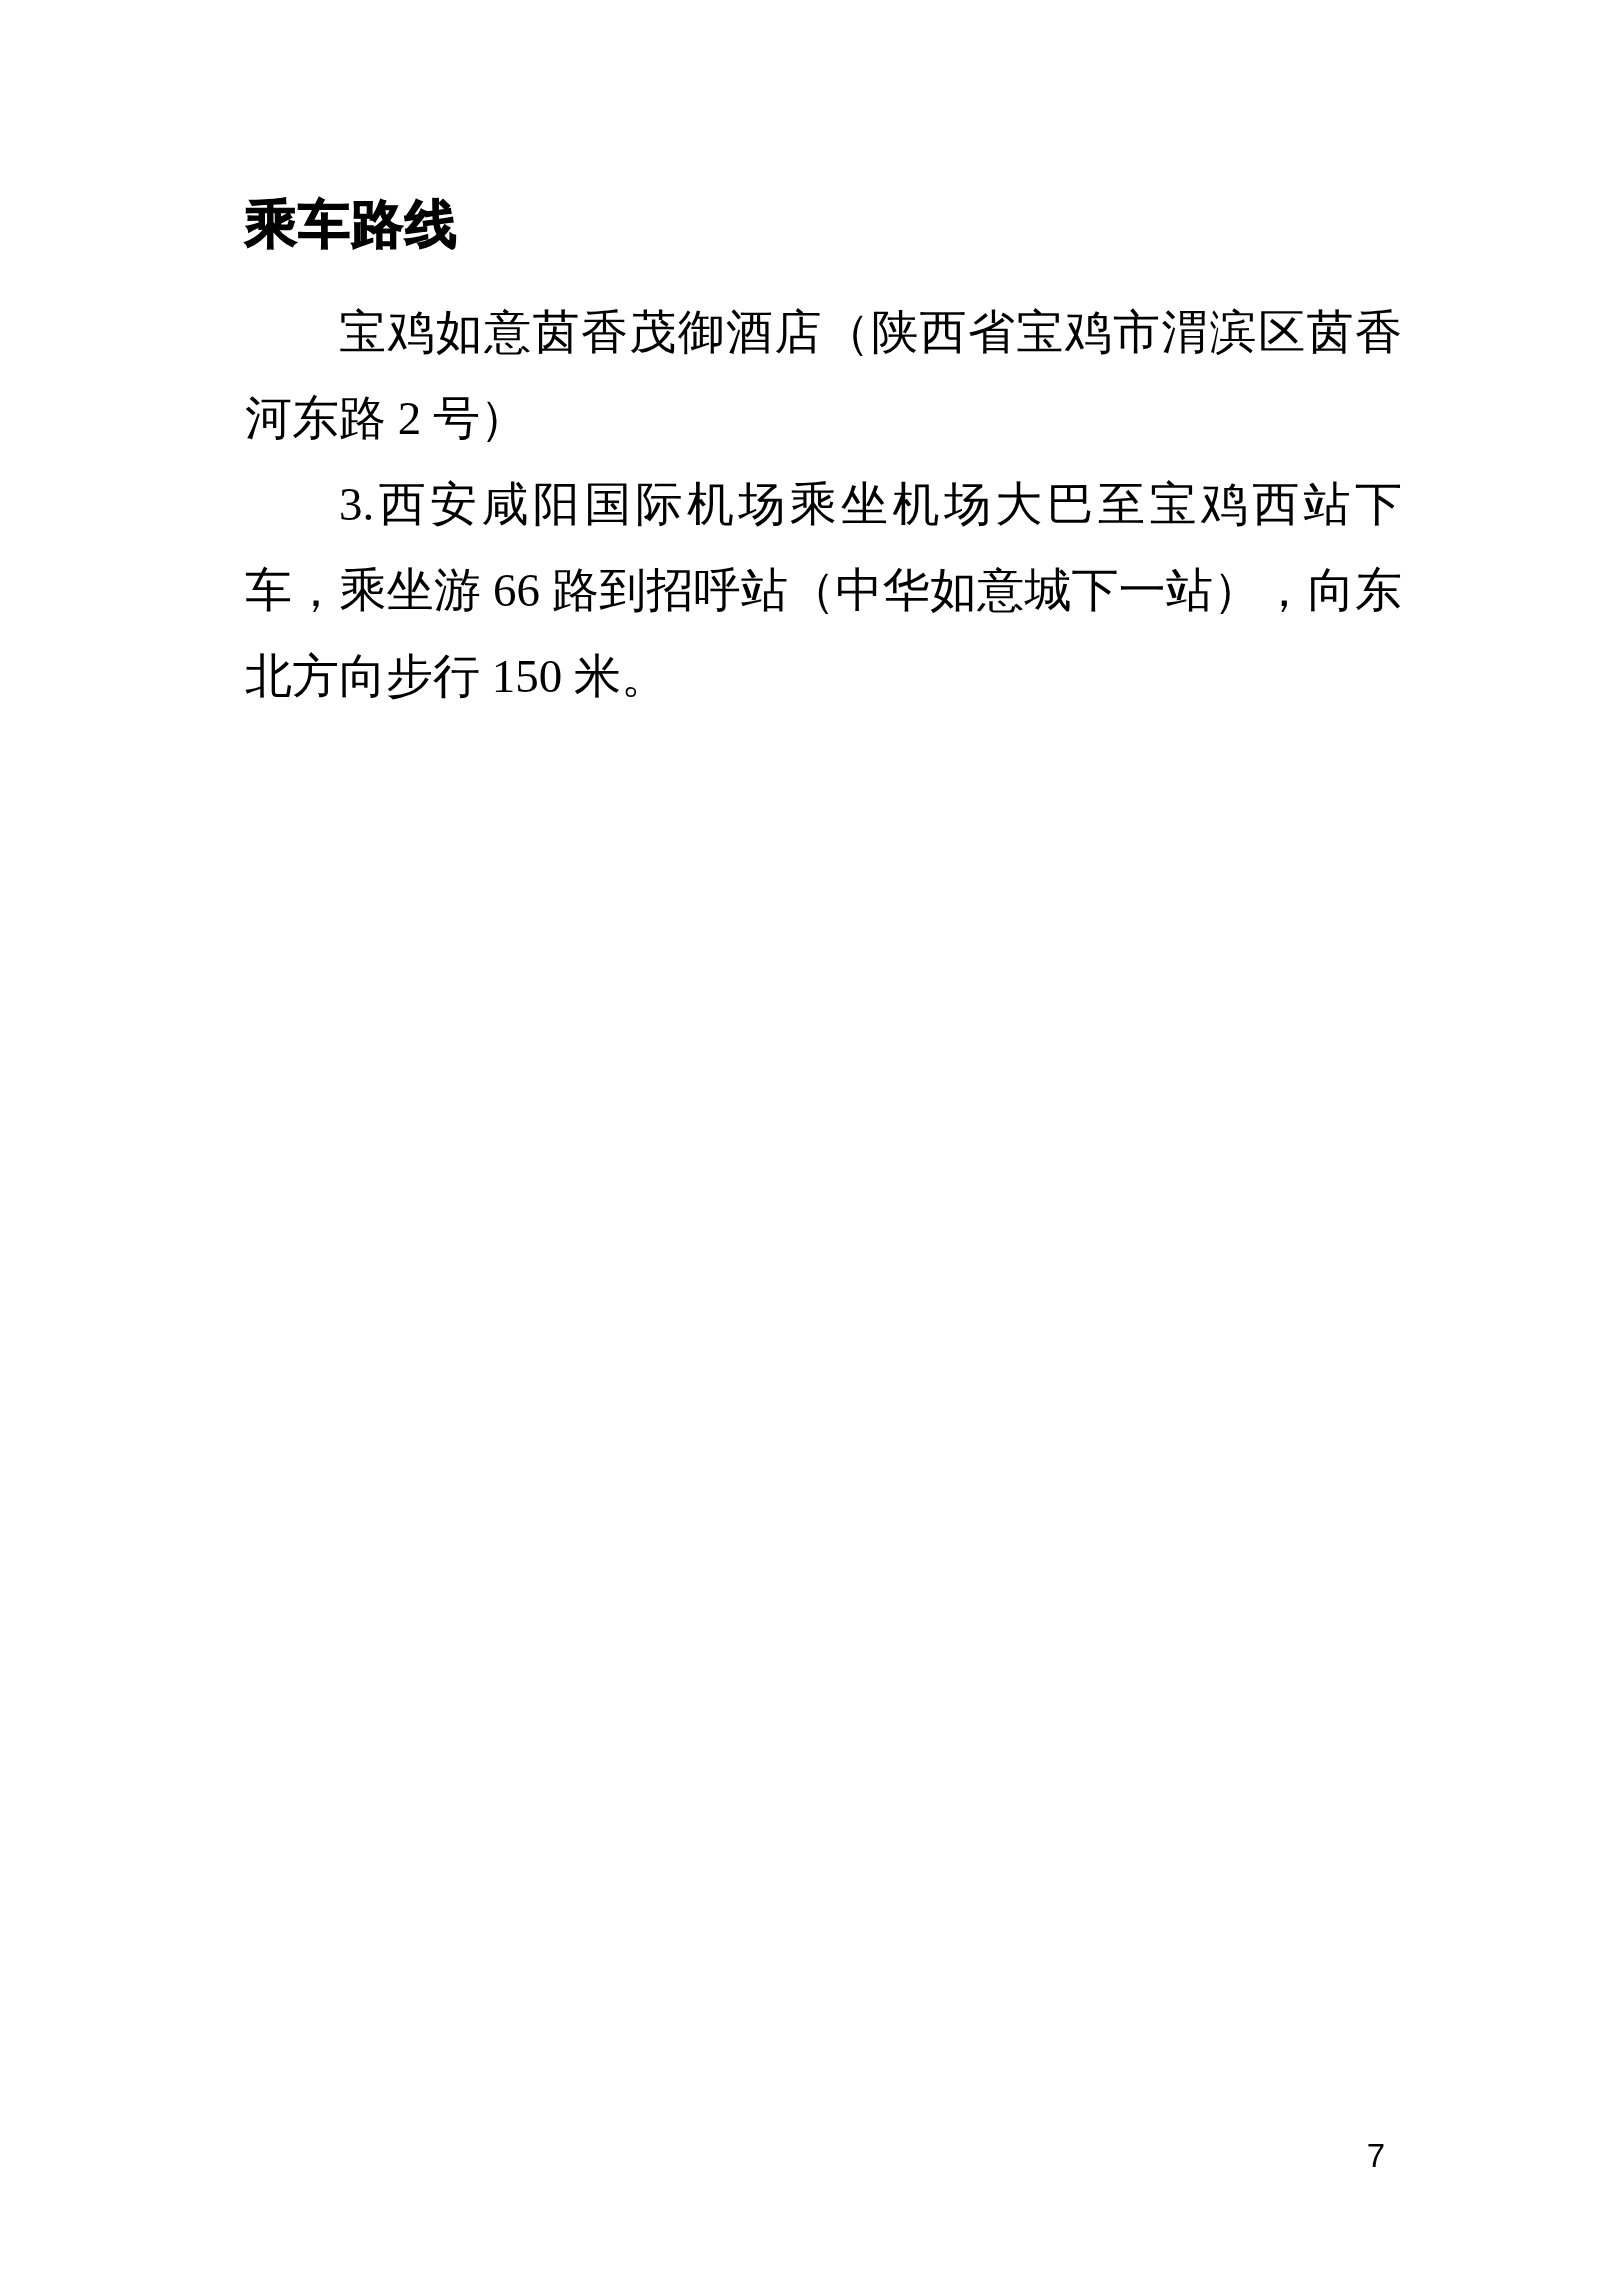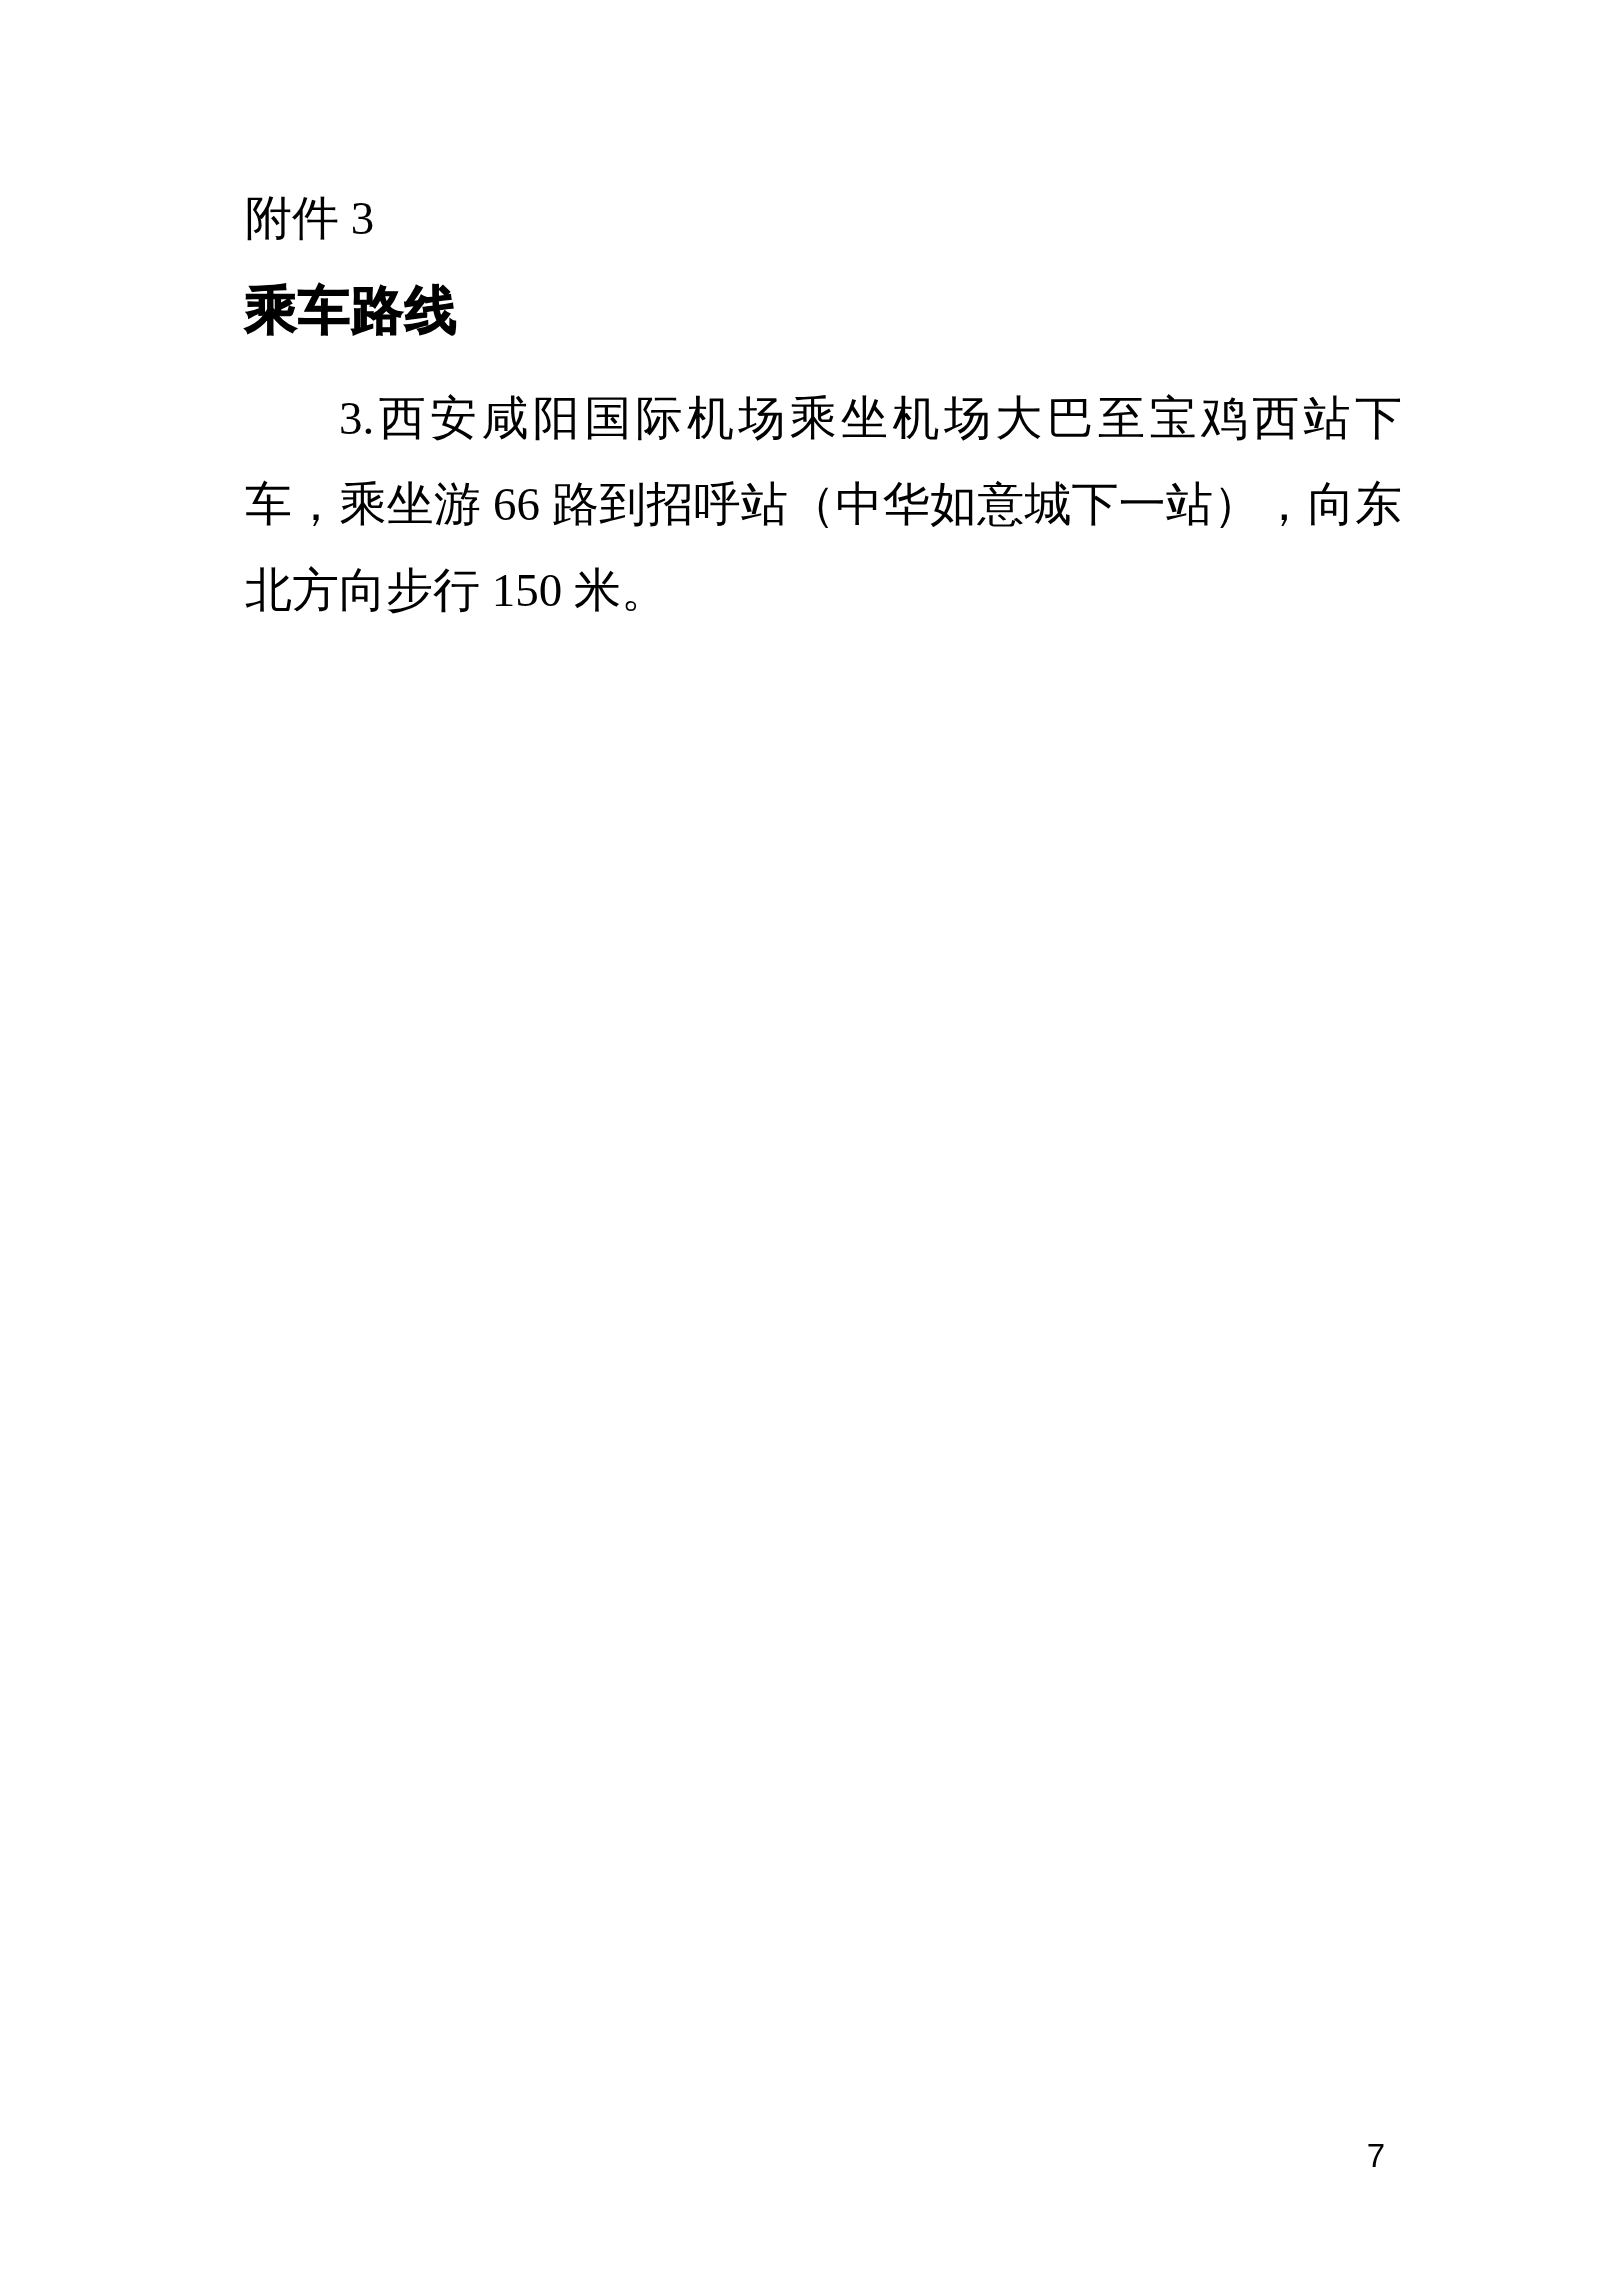--- a/index.html
+++ b/index.html
@@ -52,19 +52,19 @@
     font-family: "Liberation Sans", sans-serif;
     font-size: 33px;
     line-height: 35px;
   }
 </style>
 </head>
 <body>
 
 <div class="page">
   <div class="content">
-    <div class="attachment-label">附件 3</div>
     <h1 class="doc-title">乘车路线</h1>
+    <p class="para">宝鸡如意茵香茂御酒店（陕西省宝鸡市渭滨区茵香河东路 2 号）</p>
     <p class="para">3.西安咸阳国际机场乘坐机场大巴至宝鸡西站下车，乘坐游 66 路到招呼站（中华如意城下一站），向东北方向步行 150 米。</p>
   </div>
   <div class="page-number">7</div>
 </div>
 
 
 </body></html>

